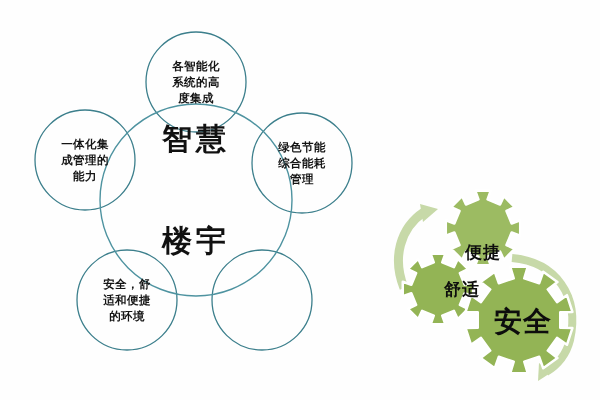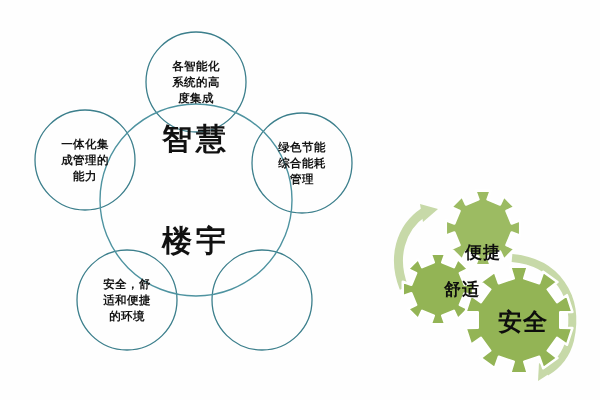--- a/index.html
+++ b/index.html
@@ -53,21 +53,21 @@
   }
   .gear-label {
     position: absolute;
     text-align: center;
     font-weight: 700;
     color: #0d0d0d;
     letter-spacing: 1px;
     white-space: nowrap;
   }
   .gear-label.small { font-size: 17px; }
-  .gear-label.large { font-size: 24px; }
+  .gear-label.large { font-size: 28px; }
 </style>
 </head>
 <body>
 
 <div id="stage">
 
   <svg id="venn-svg" width="600" height="400" viewBox="0 0 600 400">
 
     <circle class="circle-outline" cx="196" cy="82" r="50"></circle>
     <circle class="circle-outline" cx="302" cy="163" r="50"></circle>

